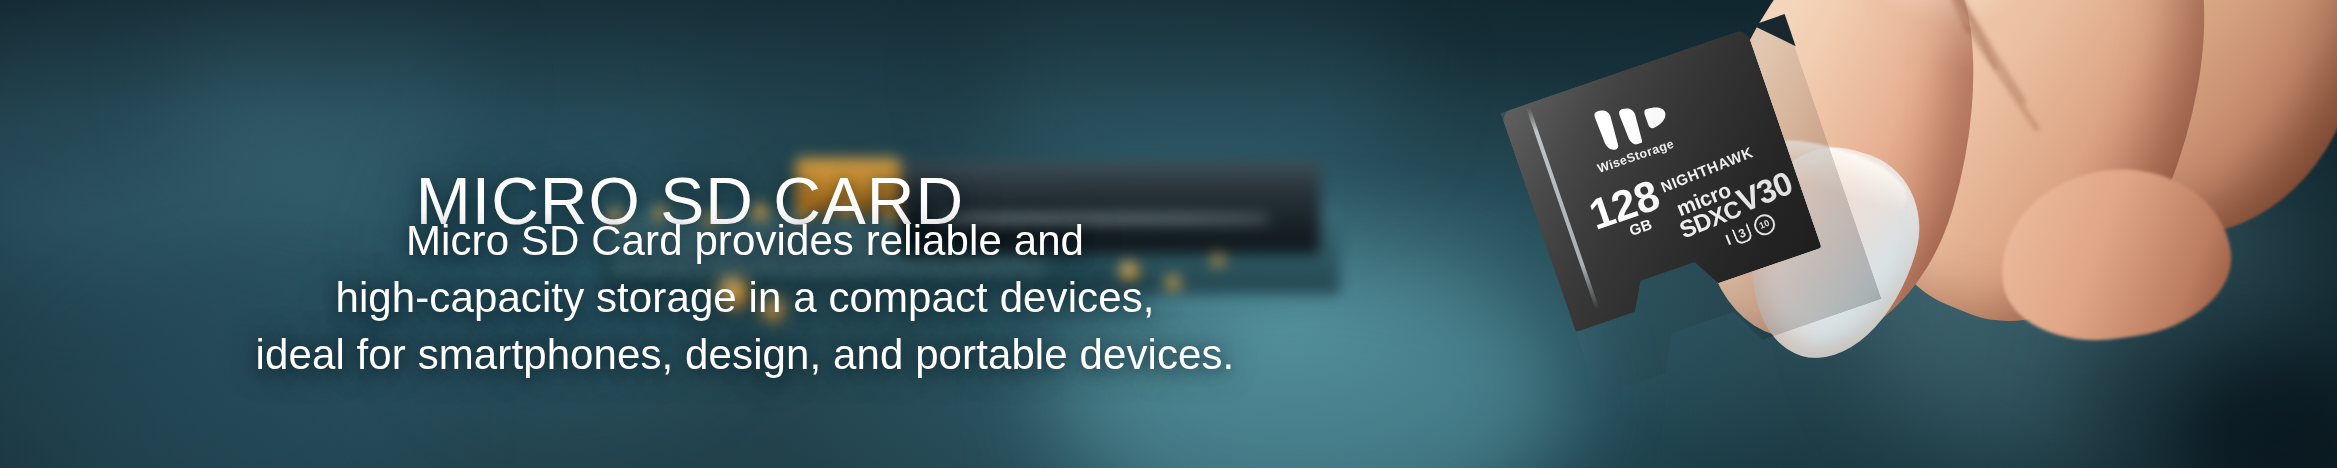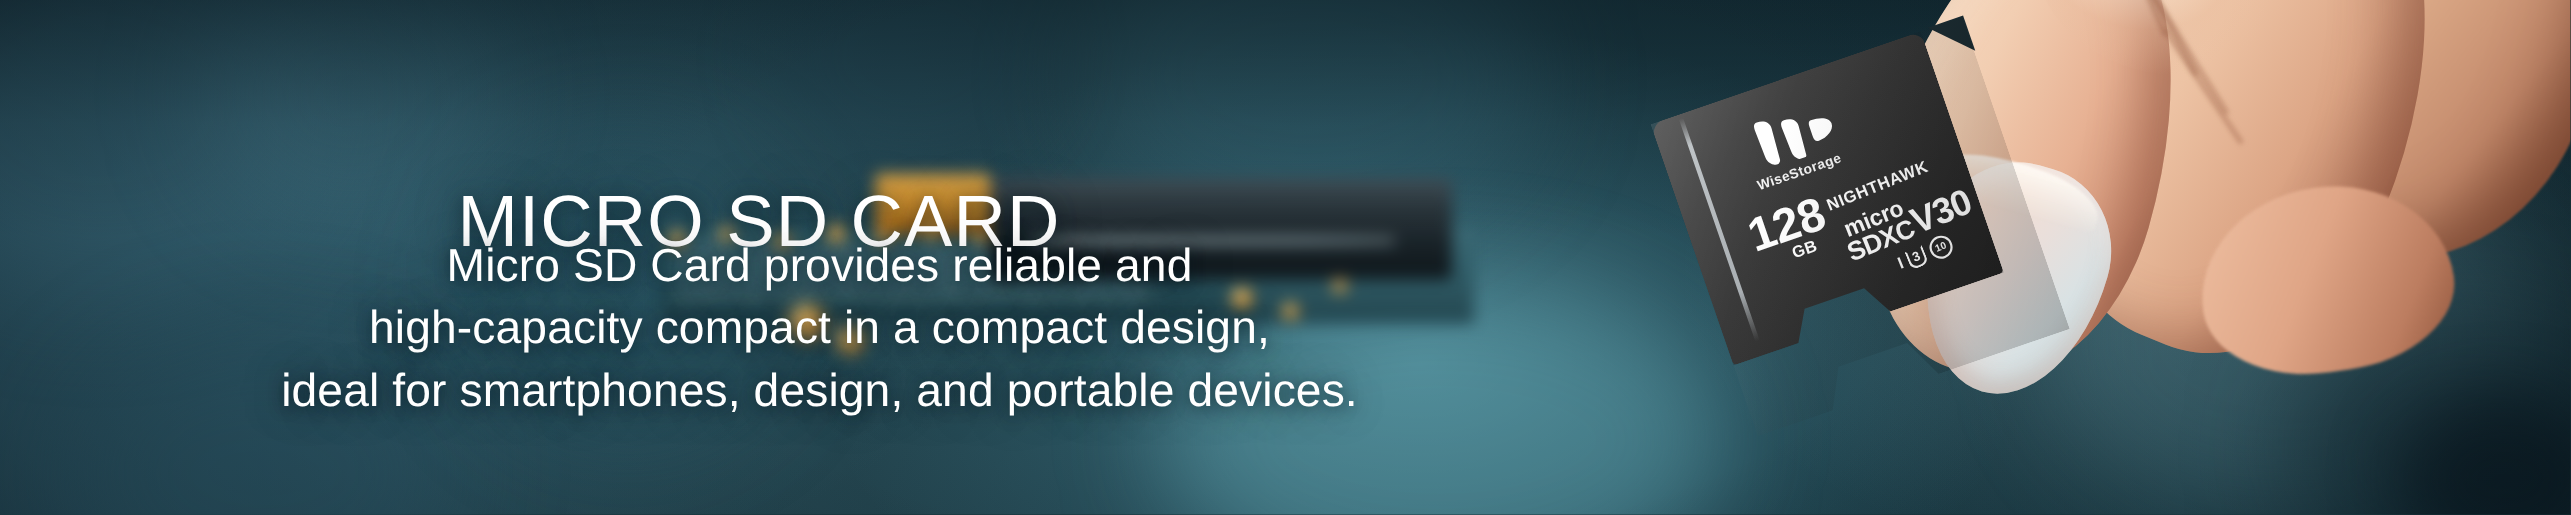--- a/index.html
+++ b/index.html
@@ -369,18 +369,18 @@
       <span class="badge-c">10</span>
     </span>
 
     <div class="card-sheen"></div>
   </div>
 
   <div class="copy">
     <h1 class="headline">MICRO SD CARD</h1>
     <div class="subcopy">
       <span class="ln">Micro SD Card provides reliable and</span>
-      <span class="ln">high-capacity compact in a compact design,</span>
+      <span class="ln">high-capacity storage in a compact devices,</span>
       <span class="ln">ideal for smartphones, design, and portable devices.</span>
     </div>
   </div>
 
 </div>
 
 </body></html>

